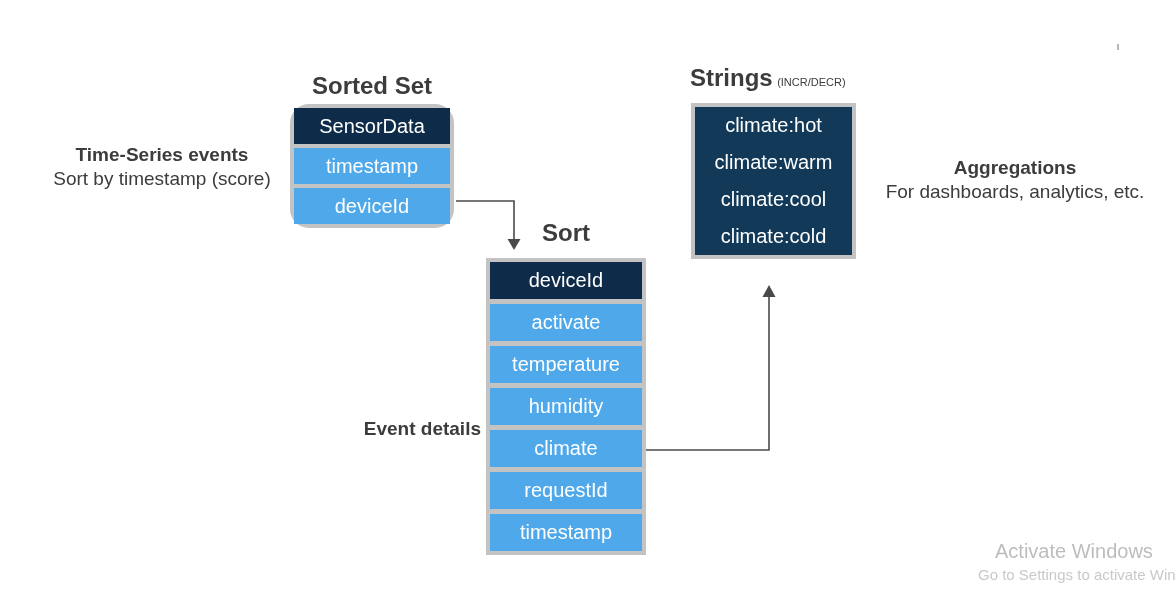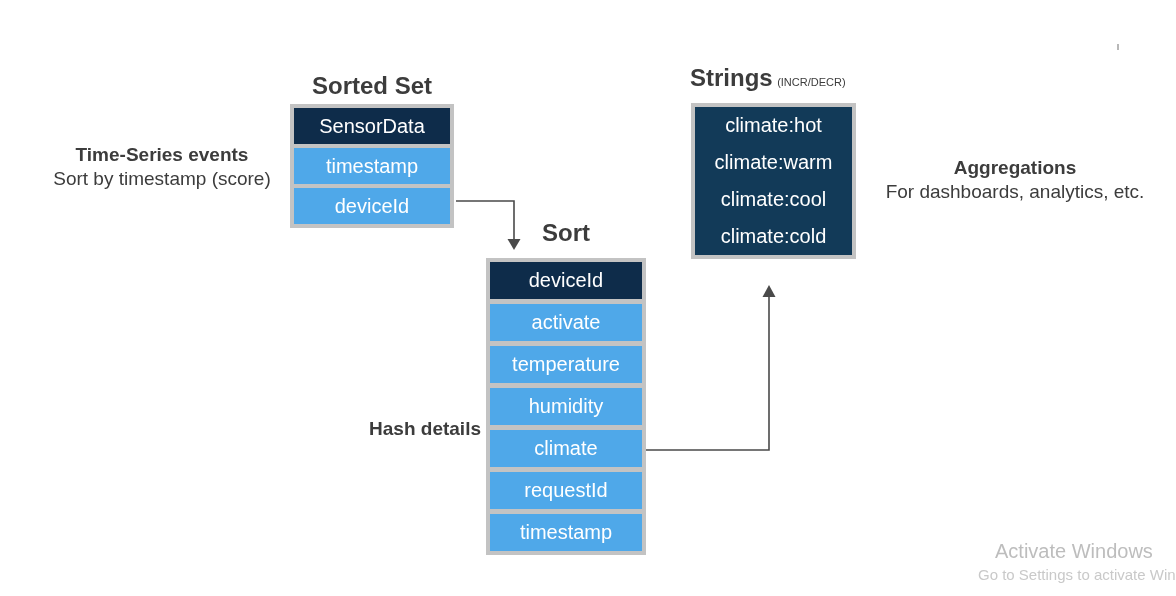--- a/index.html
+++ b/index.html
@@ -36,21 +36,21 @@
     box-sizing: border-box;
   }
   .box .cell {
     display: flex;
     align-items: center;
     justify-content: center;
     color: var(--cell_text);
     font-size: 20px;
     flex: 0 0 auto;
   }
-  .box-sorted { left: 290px; top: 104px; width: 164px; gap: 4px; }
+  .box-sorted { left: 290px; top: 104px; width: 164px; gap: 4px; border-radius: 19px; }
   .box-sorted .cell { height: 36px; }
   .box-hash { left: 486px; top: 258px; width: 160px; gap: 5px; }
   .box-hash .cell { height: 37px; }
   .box-strings { left: 691px; top: 103px; width: 165px; }
   .box-strings .cell { height: 37px; }
 
   .cell-navy { background: var(--header_navy); }
   .cell-blue { background: var(--cell_blue); }
   .cell-strnavy { background: var(--strings_navy); }
 
@@ -118,21 +118,21 @@
   <div class="abs box box-hash">
     <div class="cell cell-navy">deviceId</div>
     <div class="cell cell-blue">activate</div>
     <div class="cell cell-blue">temperature</div>
     <div class="cell cell-blue">humidity</div>
     <div class="cell cell-blue">climate</div>
     <div class="cell cell-blue">requestId</div>
     <div class="cell cell-blue">timestamp</div>
   </div>
 
-  <div class="abs annotation anno-event">Hash details</div>
+  <div class="abs annotation anno-event">Event details</div>
 
   <div class="abs" style="left:690px; top:64px; white-space:nowrap;">
     <span class="group-title">Strings</span>
     <span class="title-note">(INCR/DECR)</span>
   </div>
 
   <div class="abs box box-strings">
     <div class="cell cell-strnavy">climate:hot</div>
     <div class="cell cell-strnavy">climate:warm</div>
     <div class="cell cell-strnavy">climate:cool</div>

